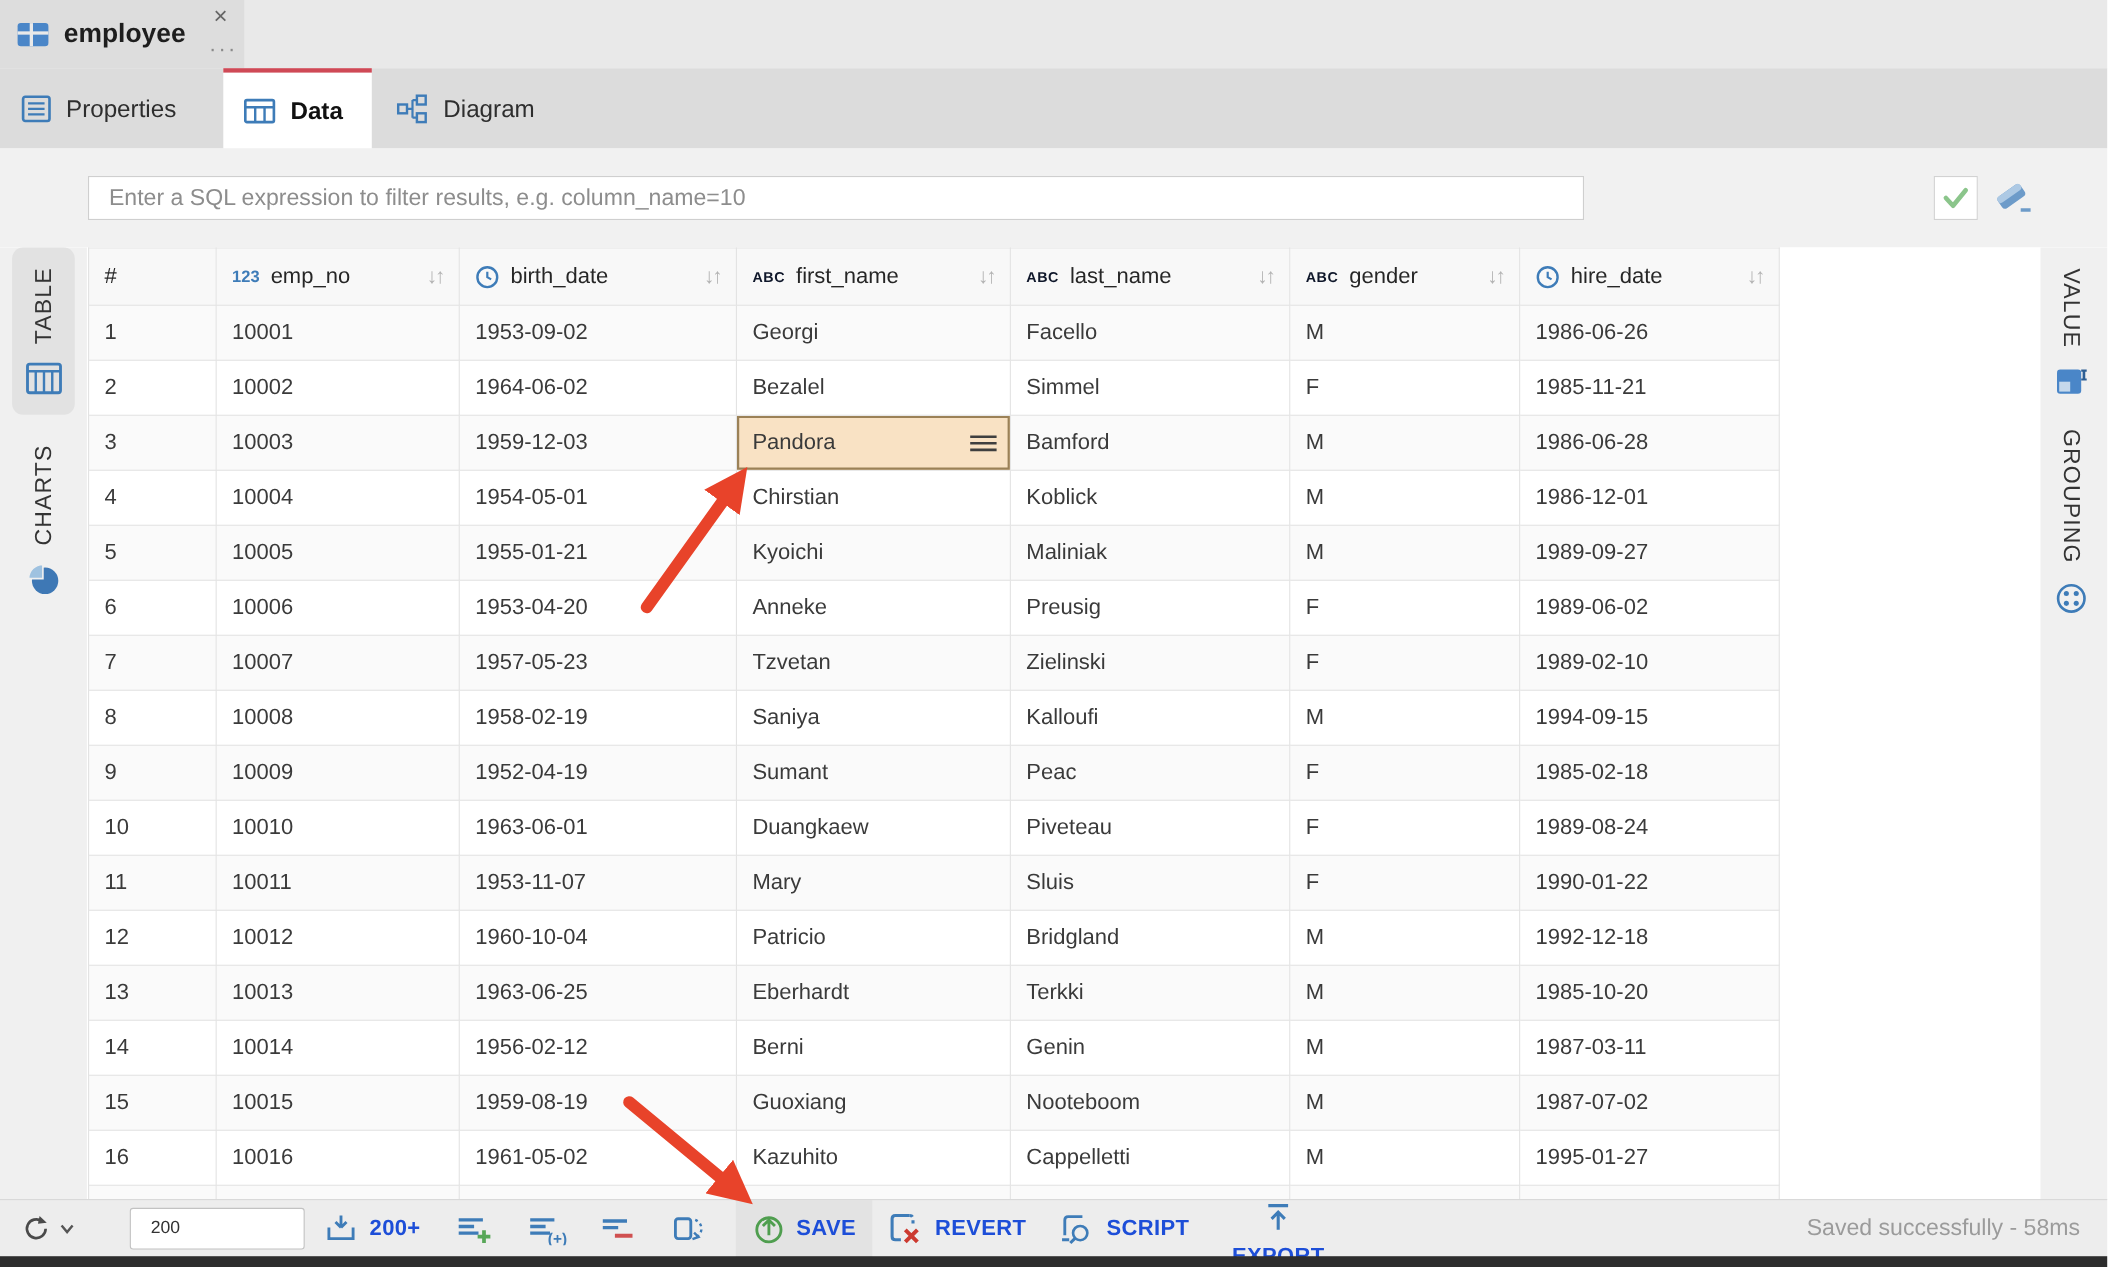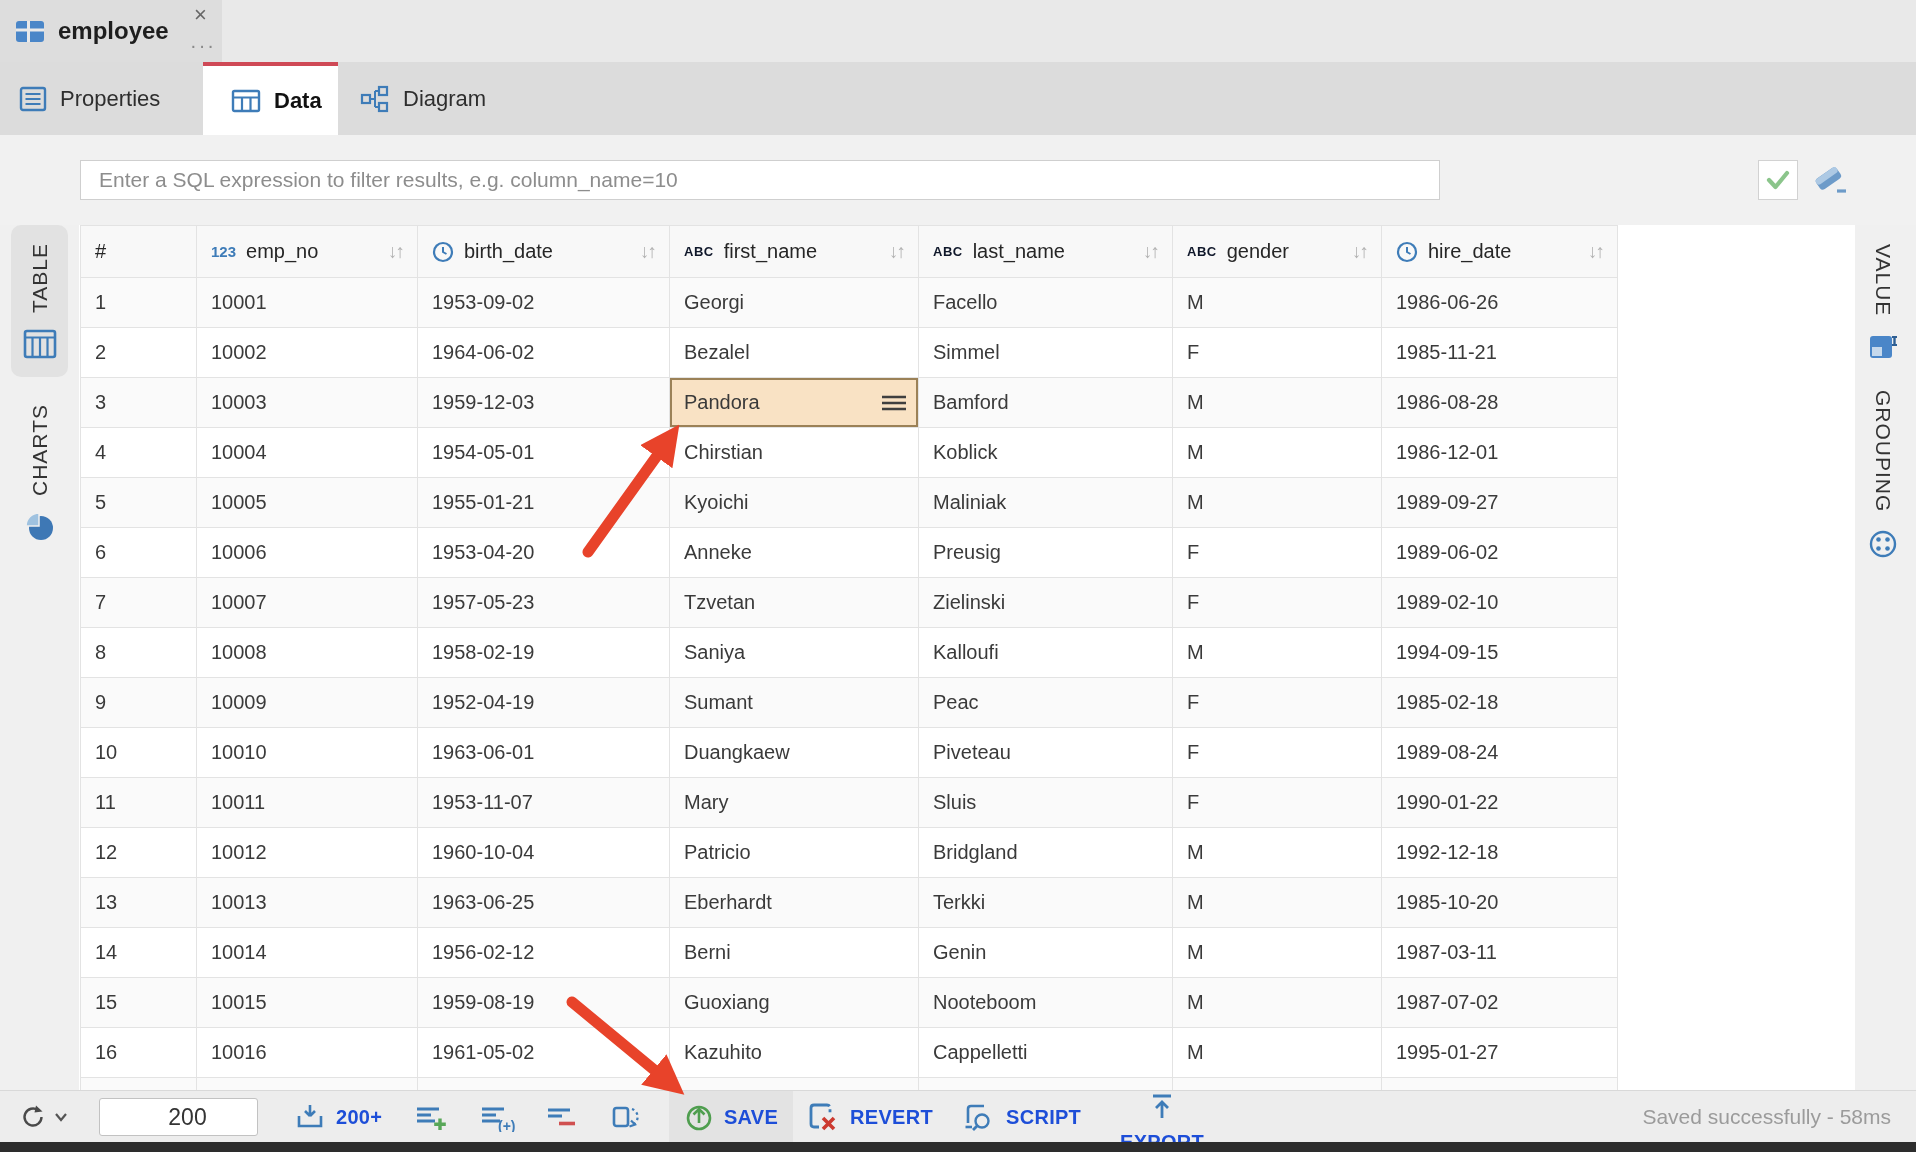--- a/index.html
+++ b/index.html
@@ -12,21 +12,21 @@
            display:flex;align-items:center;gap:13px;padding-left:15px;box-sizing:border-box;}
   .emp-title{font-size:24px;font-weight:bold;color:#1e1e1e;}
   .tab-close{position:absolute;left:194px;top:2px;font-size:22px;color:#666;cursor:default;}
   .tab-more{position:absolute;left:190px;top:34px;font-size:20px;color:#8a8a8a;letter-spacing:2px;}
 
   
   .strip2{position:absolute;left:0;top:62px;width:1916px;height:73px;background:#dcdcdc;}
   .tab2{position:absolute;top:0;height:73px;display:flex;align-items:center;gap:13px;
         box-sizing:border-box;font-size:22px;color:#2e2e2e;}
   .tab-properties{left:0;width:203px;padding-left:19px;}
-  .tab-data{left:203px;width:135px;padding-left:28px;background:#fff;border-top:4px solid #cf4956;font-weight:bold;color:#111;}
+  .tab-data{left:203px;width:135px;padding-left:18px;background:#fff;border-top:4px solid #cf4956;font-weight:bold;color:#111;}
   .tab-diagram{left:338px;width:180px;padding-left:22px;}
 
   
   .filterbar{position:absolute;left:0;top:135px;width:1916px;height:90px;background:#f1f1f1;}
   .filter-input{position:absolute;left:80px;top:25px;width:1360px;height:40px;box-sizing:border-box;
         border:1px solid #cfcfcf;background:#fff;font-size:21px;padding:0 18px;color:#444;
         font-family:"Liberation Sans","DejaVu Sans",sans-serif;outline:none;}
   .filter-input::placeholder{color:#8d8d8d;opacity:1;}
   .filter-check{position:absolute;left:1758px;top:25px;width:40px;height:40px;box-sizing:border-box;
         border:1px solid #d2d2d2;background:#fff;display:flex;align-items:center;justify-content:center;}
@@ -60,23 +60,23 @@
   .sort{margin-left:auto;color:#b3b3b3;font-size:19px;letter-spacing:-2px;}
   td.sel{background:#f9e2c4 !important;box-shadow:inset 0 0 0 2px #9b8157;position:relative;}
   .cell-menu{position:absolute;right:9px;top:50%;transform:translateY(-50%);line-height:0;}
 
   
   .toolbar{position:absolute;left:0;top:1090px;width:1916px;height:52px;background:#ededed;
            border-top:1px solid #d9d9d9;box-sizing:border-box;}
   .tb{position:absolute;display:flex;align-items:center;gap:10px;height:52px;top:0;}
   .tb-label{font-size:20px;font-weight:bold;color:#1d4ed8;letter-spacing:.3px;}
   .tb-refresh{left:18px;gap:6px;}
-  .rows-input{position:absolute;left:99px;top:7px;width:159px;height:38px;box-sizing:border-box;
-        border:1px solid #c2c2c2;border-radius:3px;background:#fff;font-size:23px;color:#333;
-        padding:0 0 0 18px;font-family:"Liberation Sans","DejaVu Sans",sans-serif;outline:none;text-align:center;}
+  .rows-input{position:absolute;left:118px;top:7px;width:159px;height:38px;box-sizing:border-box;
+        border:1px solid #c2c2c2;border-radius:3px;background:#fff;font-size:16px;color:#333;
+        padding:0 0 0 18px;font-family:"Liberation Sans","DejaVu Sans",sans-serif;outline:none;}
   .tb-fetch{left:294px;}
   .tb-addrow{left:414px;}
   .tb-duprow{left:479px;}
   .tb-delrow{left:545px;}
   .tb-refcell{left:610px;}
   .tb-save{left:669px;width:124px;background:#e3e3e3;justify-content:center;}
   .tb-revert{left:806px;}
   .tb-script{left:962px;}
   .tb-export{left:1120px;flex-direction:column;}
   .status{position:absolute;right:25px;top:0;height:52px;display:flex;align-items:center;
@@ -269,21 +269,21 @@
             </tr>
             <tr>
               <td>3</td>
               <td>10003</td>
               <td>1959-12-03</td>
               <td class="sel">Pandora<span class="cell-menu"><svg width="30" height="20" viewBox="0 0 30 20">
                     <path d="M3 4 H27 M3 10 H27 M3 16 H27" stroke="#3f3f3f" stroke-width="2.4"></path>
                   </svg></span></td>
               <td>Bamford</td>
               <td>M</td>
-              <td>1986-08-28</td>
+              <td>1986-06-28</td>
             </tr>
             <tr>
               <td>4</td>
               <td>10004</td>
               <td>1954-05-01</td>
               <td>Chirstian</td>
               <td>Koblick</td>
               <td>M</td>
               <td>1986-12-01</td>
             </tr>

